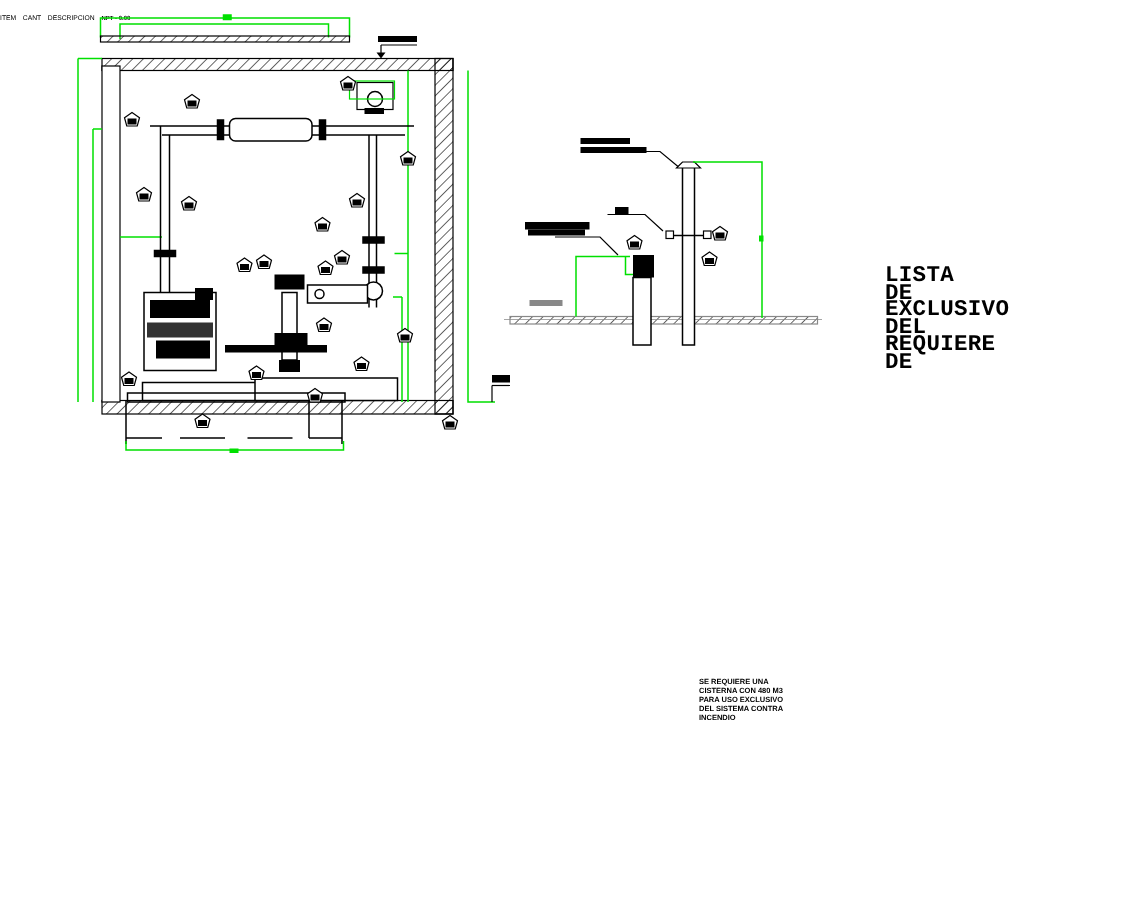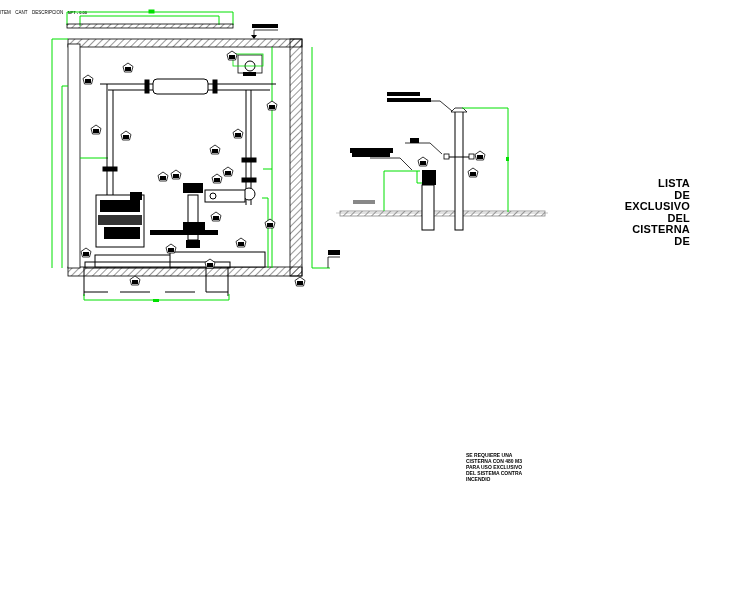--- a/index.html
+++ b/index.html
@@ -1,18 +1,18 @@
 <!DOCTYPE html>
 <html><head>
 <meta charset="utf-8">
 <style>
   html,body{margin:0;padding:0;background:#ffffff;}
   body{width:749px;height:613px;overflow:hidden;position:relative;font-family:"Liberation Sans",sans-serif;}
   #drawing{position:absolute;left:0;top:0;width:749px;height:613px;}
-  .title-block{position:absolute;left:590px;top:178px;width:100px;text-align:right;font-family:Liberation Sans, sans-serif;font-weight:bold;font-size:11px;line-height:11.5px;color:#000;letter-spacing:0.2px;}
+  .title-block{position:absolute;left:590px;top:178px;width:100px;text-align:left;font-family:Liberation Mono, monospace;font-weight:bold;font-size:15px;line-height:11.5px;color:#000;letter-spacing:0.2px;}
   .note{position:absolute;left:466px;top:452px;width:80px;font-family:"Liberation Sans",sans-serif;font-weight:bold;font-size:5px;line-height:6px;color:#000;}
   .tbl-head{font-family:"Liberation Sans",sans-serif;font-size:4.5px;fill:#000;}
   .lvl{font-family:"Liberation Sans",sans-serif;font-size:4px;font-weight:bold;fill:#000;}
 </style>
 </head>
 <body>
 
 
 
 <svg id="drawing" viewBox="0 0 749 613" xmlns="http://www.w3.org/2000/svg">
@@ -397,21 +397,21 @@
     </use></use></use></use></use></use></use></use></use></use></use></use></use></use></use></use></use></use></use></use></use></use></use></use></use></use></use></use></use></use></use></use></use></use></use></use></use></g>
   </rect></rect></rect></rect></line></line></line></line></rect></path></line></polyline></polyline></rect></rect></rect></rect></rect></rect></rect></rect></rect></g>
 
 
 
 <div class="title-block">
   <div>LISTA</div>
   <div>DE</div>
   <div>EXCLUSIVO</div>
   <div>DEL</div>
-  <div>CISTERNA</div>
+  <div>REQUIERE</div>
   <div>DE</div>
 </div>
 
 
 <div class="note">
   <div>SE REQUIERE UNA</div>
   <div>CISTERNA CON 480 M3</div>
   <div>PARA USO EXCLUSIVO</div>
   <div>DEL SISTEMA CONTRA</div>
   <div>INCENDIO</div>

